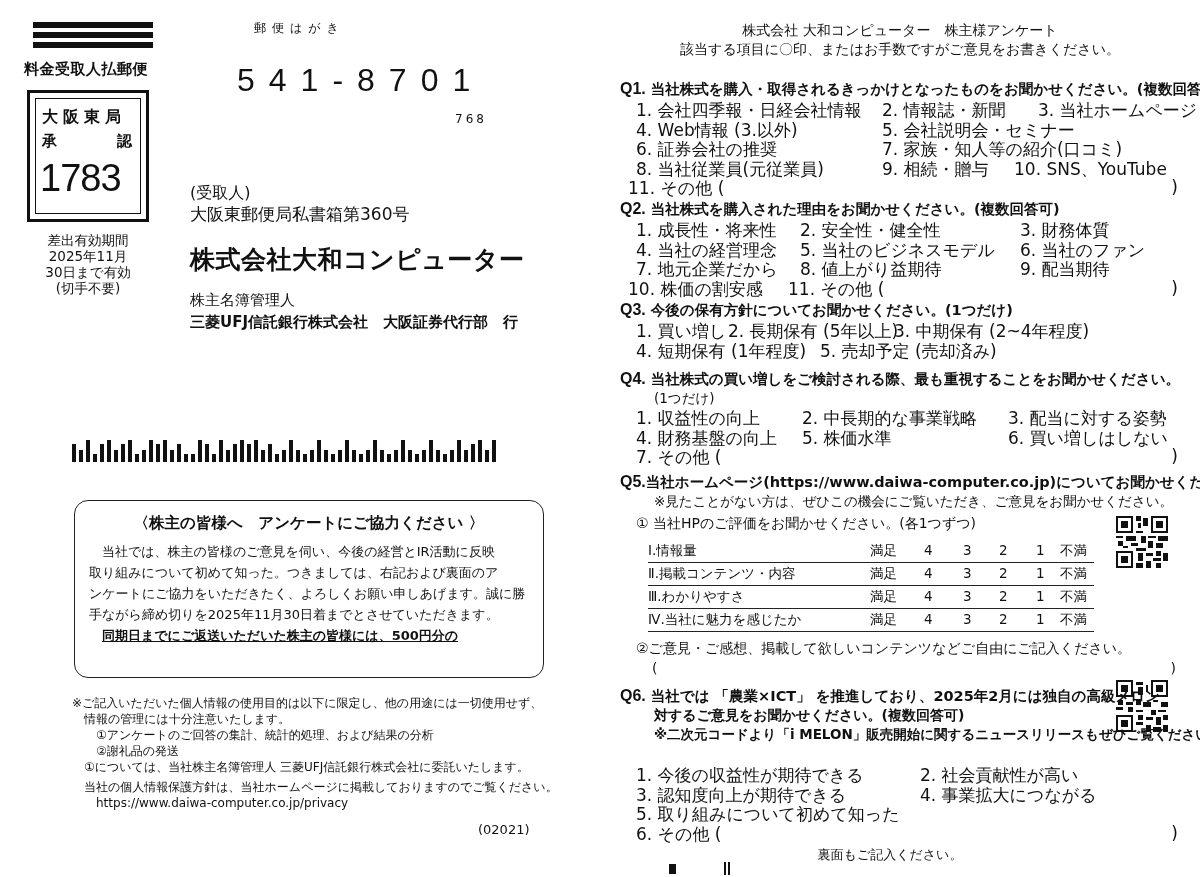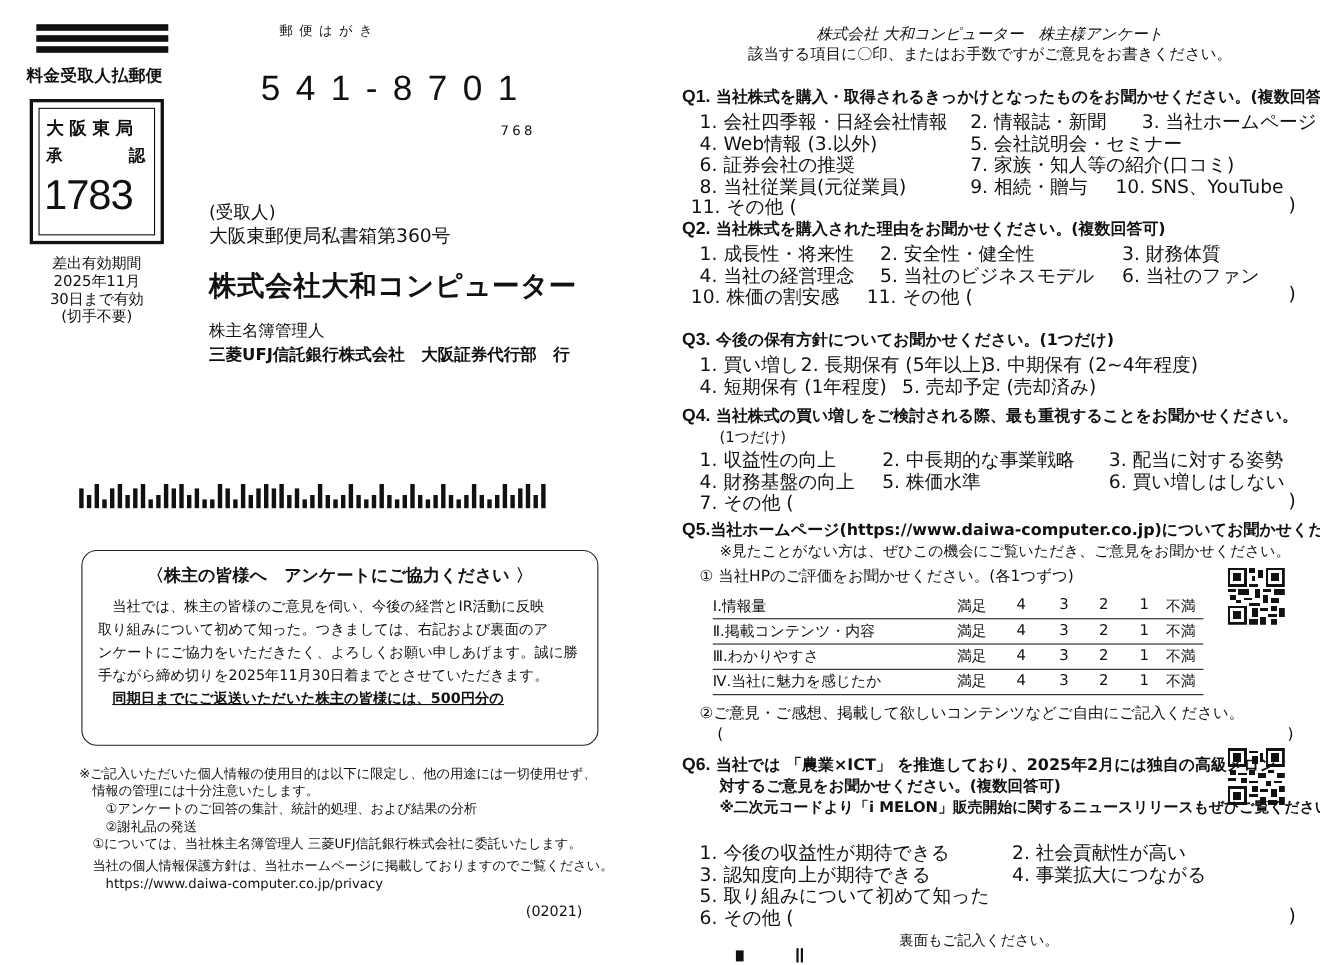--- a/index.html
+++ b/index.html
@@ -44,21 +44,21 @@
   .notice-strong { font-weight: bold; text-decoration: underline; white-space: nowrap; }
 
   .privacy { left: 72px; top: 695px; font-size: 12px; line-height: 16px; }
   .privacy div { white-space: nowrap; }
   .privacy .ind1 { padding-left: 12px; }
   .privacy .ind2 { padding-left: 24px; }
   .privacy .gap { margin-top: 4px; }
   .form-code { left: 478px; top: 822px; font-size: 13px; }
 
   
-  .survey-title { left: 600px; top: 22px; width: 600px; text-align: center; font-size: 14px; white-space: nowrap; font-style: italic; }
+  .survey-title { left: 600px; top: 22px; width: 600px; text-align: center; font-size: 14px; white-space: nowrap; }
   .survey-instr { left: 600px; top: 41px; width: 600px; text-align: center; font-size: 14px; white-space: nowrap; }
   .q { left: 620px; width: 570px; font-size: 14px; }
   .q-head { font-size: 14.5px; font-weight: bold; white-space: nowrap; line-height: 19px; }
   .q-head .qn { font-family: "Liberation Sans", sans-serif; font-size: 16px; }
   .q-sub { padding-left: 34px; white-space: nowrap; line-height: 18px; font-size: 13.5px; }
   .opts { position: relative; font-size: 17px; }
   .opt-row { position: relative; height: 19.5px; white-space: nowrap; }
   .opt-row span { position: absolute; top: 0; white-space: nowrap; }
   .paren-close { position: absolute; right: 12px; top: 0; }
 
@@ -237,20 +237,25 @@
   <div class="opts">
     <div class="opt-row">
         <span style="left:16px">1. 成長性・将来性</span>
         <span style="left:180px">2. 安全性・健全性</span>
         <span style="left:400px">3. 財務体質</span>
       </div>
     <div class="opt-row">
         <span style="left:16px">4. 当社の経営理念</span>
         <span style="left:180px">5. 当社のビジネスモデル</span>
         <span style="left:400px">6. 当社のファン</span>
+      </div>
+    <div class="opt-row">
+        <span style="left:16px">7. 地元企業だから</span>
+        <span style="left:180px">8. 値上がり益期待</span>
+        <span style="left:400px">9. 配当期待</span>
       </div>
     <div class="opt-row">
         <span style="left:8px">10. 株価の割安感</span>
         <span style="left:168px">11. その他 (</span>
         <span class="paren-close">)</span>
       </div>
   </div>
 </div>
 
 <div class="abs q" style="top:300px">

